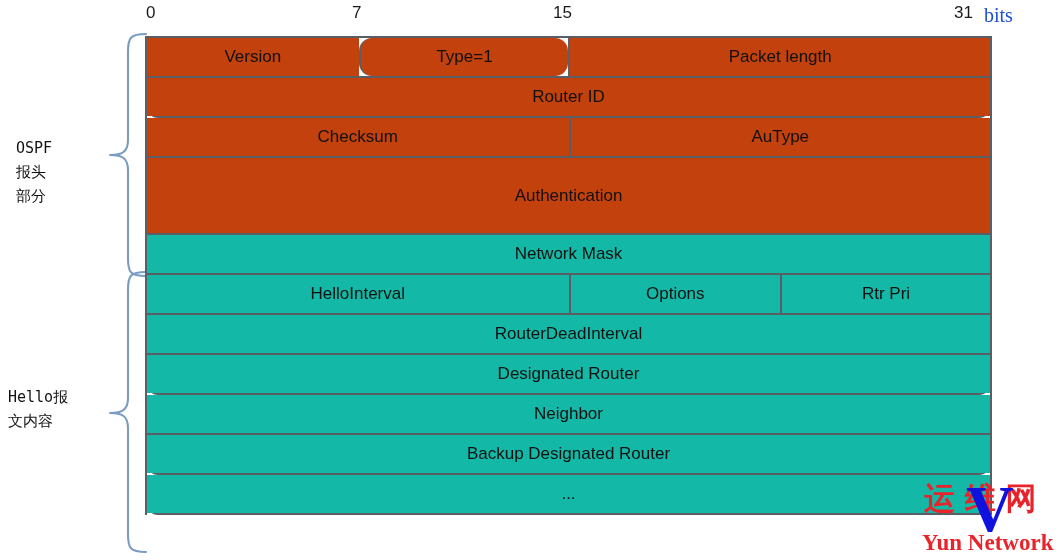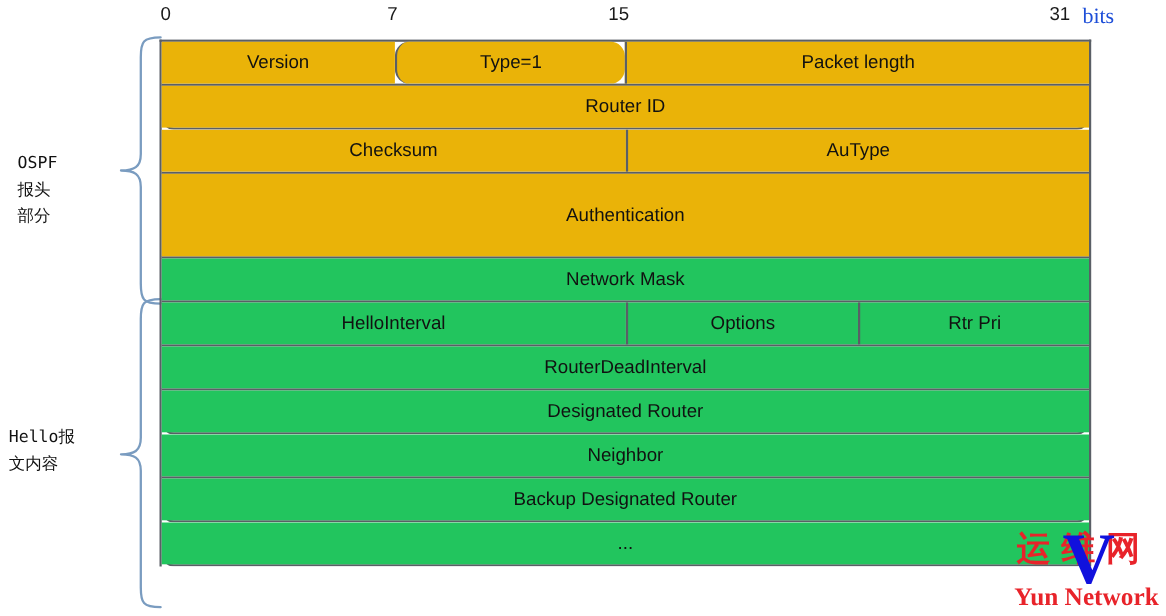--- a/index.html
+++ b/index.html
@@ -56,22 +56,22 @@
   .cell {
     display: flex;
     align-items: center;
     justify-content: center;
     font-size: 17px;
     color: #111111;
     overflow: hidden;
     white-space: nowrap;
   }
   .cell + .cell { border-left: 2px solid #5a5f66; }
-  .hdr  { background: #eab308; }
-  .body { background: #22c55e; }
+  .hdr  { background: #c2410c; }
+  .body { background: #14b8a6; }
 
   .h40 { height: 40px; }
   .h39 { height: 40px; border-radius: 11px; }
   .h77 { height: 77px; }
 
   .w25  { width: 25.1%; }
   .w25b { width: 24.9%; border-radius: 13px; }
   .w50  { width: 50.0%; }
   .w100 { width: 100%; }
   .wHI  { width: 50.0%; }

